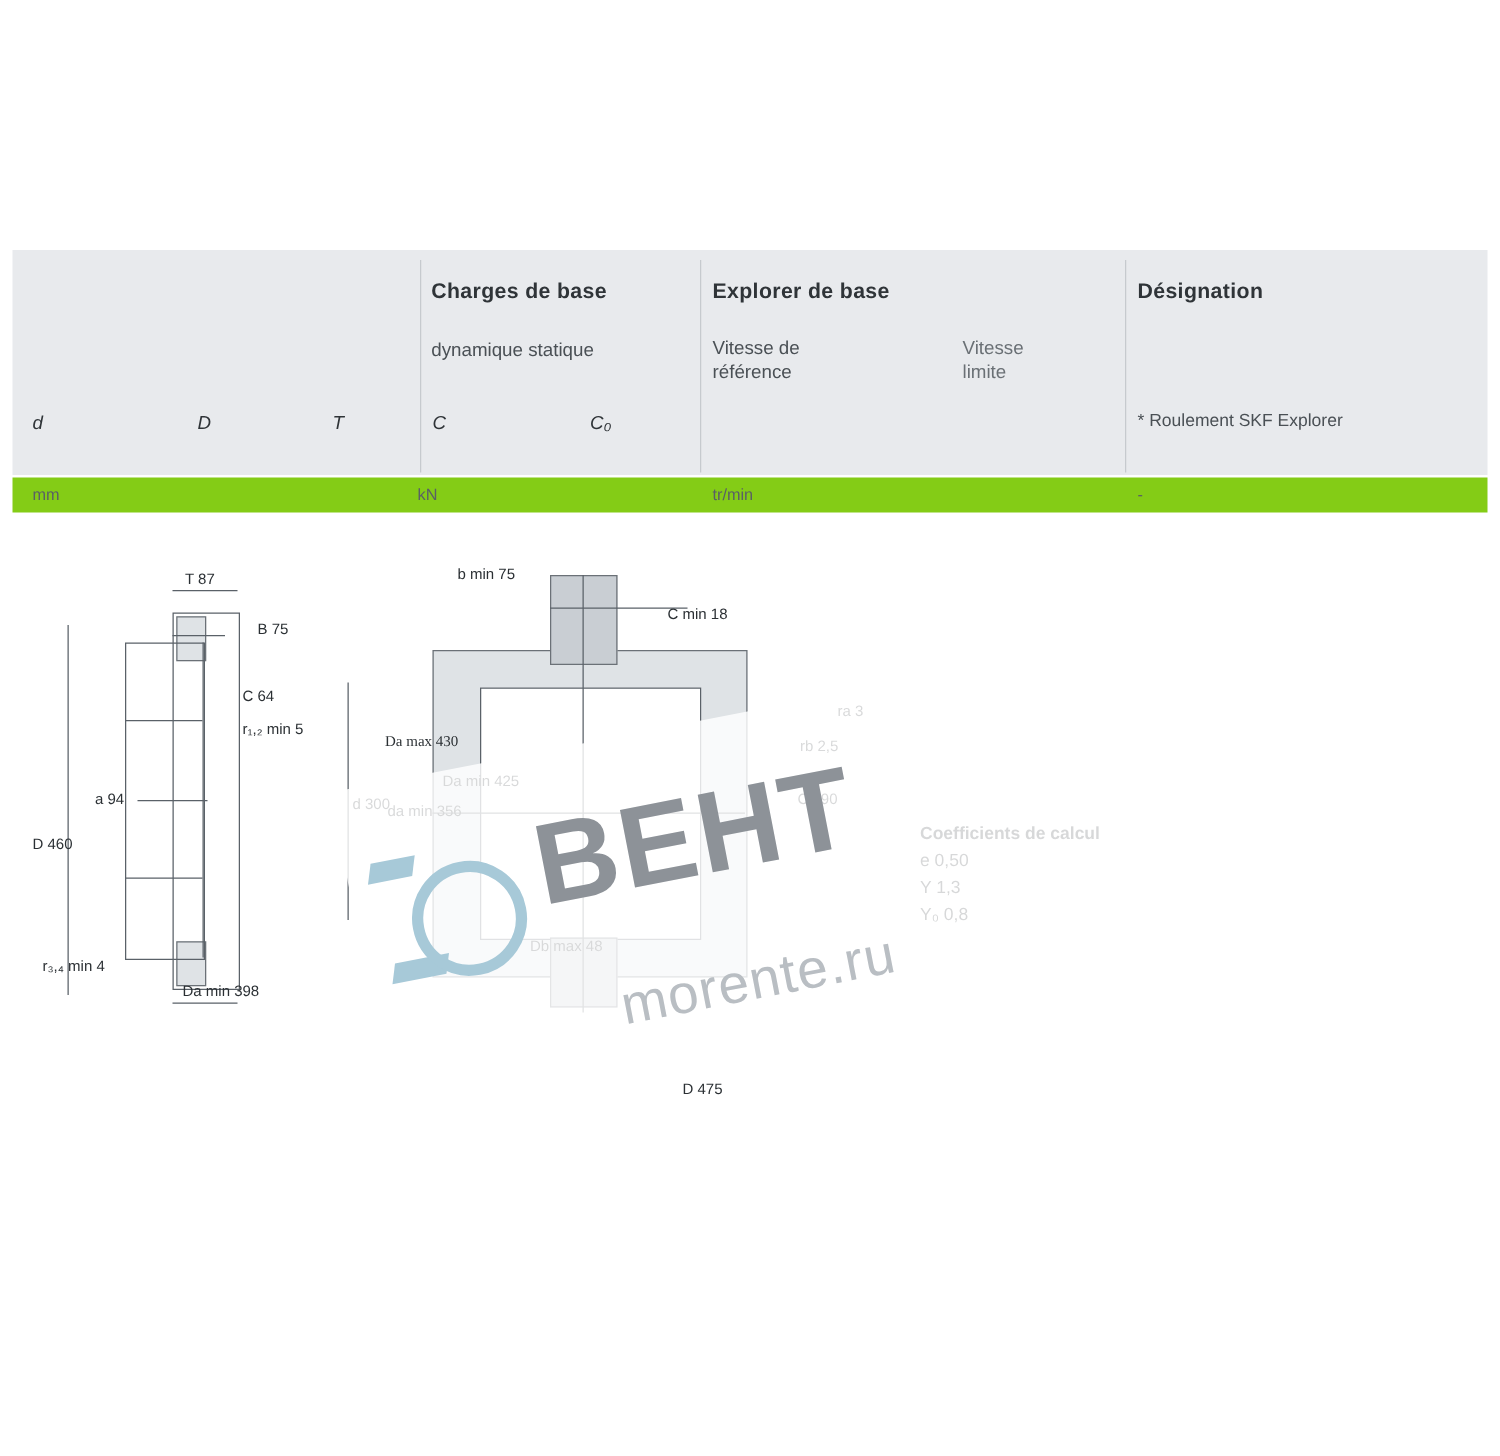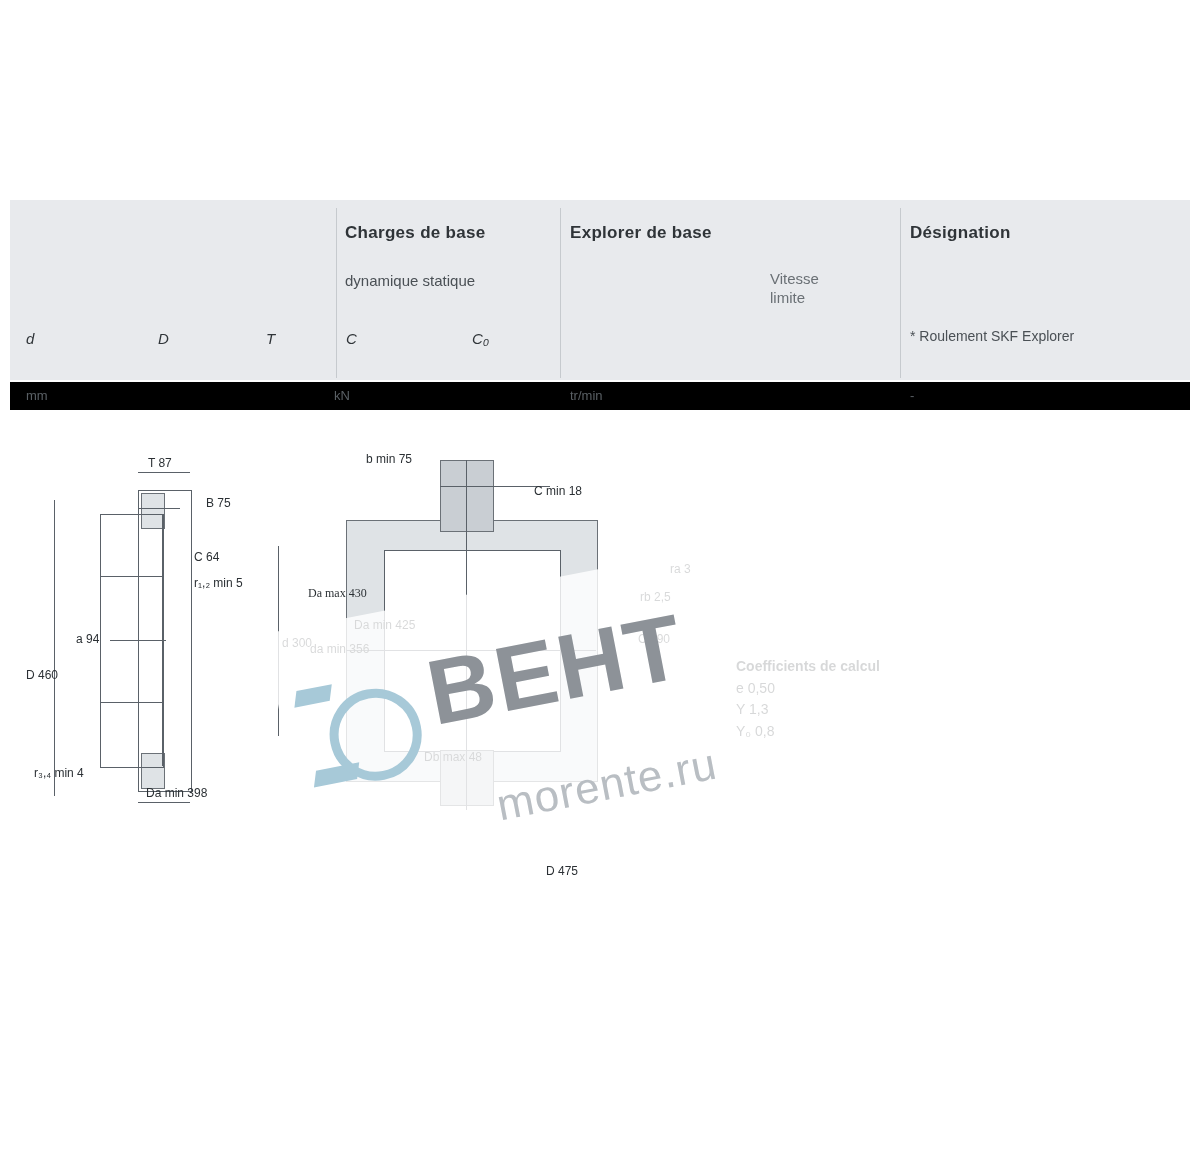--- a/index.html
+++ b/index.html
@@ -51,21 +51,21 @@
     font-size: 15px;
     font-style: italic;
     color: #2f3438;
   }
   .units {
     position: absolute;
     top: 182px;
     left: 0;
     width: 1180px;
     height: 28px;
-    background: #000000;
+    background: #84cc16;
     color: #5a6065;
   }
   .units span {
     position: absolute;
     font-size: 13px;
   }
   .vals {
     position: absolute;
     top: 210px;
     left: 0;
@@ -198,20 +198,21 @@
 
 
     <div class="colhead" style="left:335px; top:22px;">
       <span>Charges de base</span>
     </div>
     <div class="sub" style="left:335px; top:72px; width:200px;">dynamique   statique</div>
 
     <div class="colhead" style="left:560px; top:22px;">
       <span>Explorer de base</span>
     </div>
+    <div class="sub" style="left:560px; top:70px; width:180px;">Vitesse de<br>référence</div>
     <div class="sub" style="left:760px; top:70px; width:150px; color:#6a7075;">Vitesse<br>limite</div>
 
     <div class="colhead" style="left:900px; top:22px;">
       <span>Désignation</span>
     </div>
     <div class="sub" style="left:900px; top:128px; width:250px; font-size:14px;">* Roulement SKF Explorer</div>
 
     <div class="sym" style="left:16px;  top:130px;">d</div>
     <div class="sym" style="left:148px; top:130px;">D</div>
     <div class="sym" style="left:256px; top:130px;">T</div>

